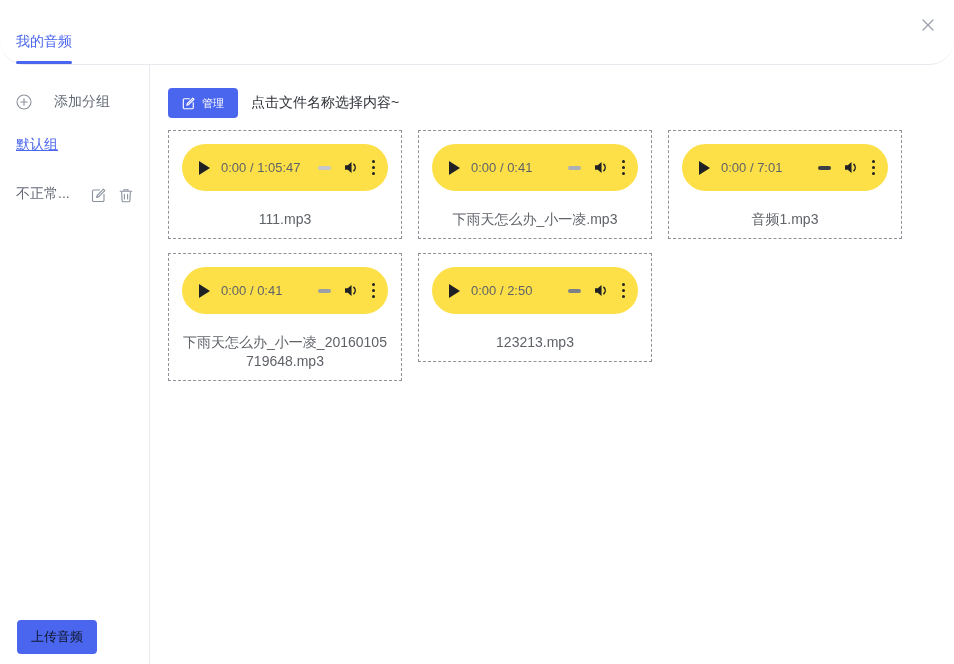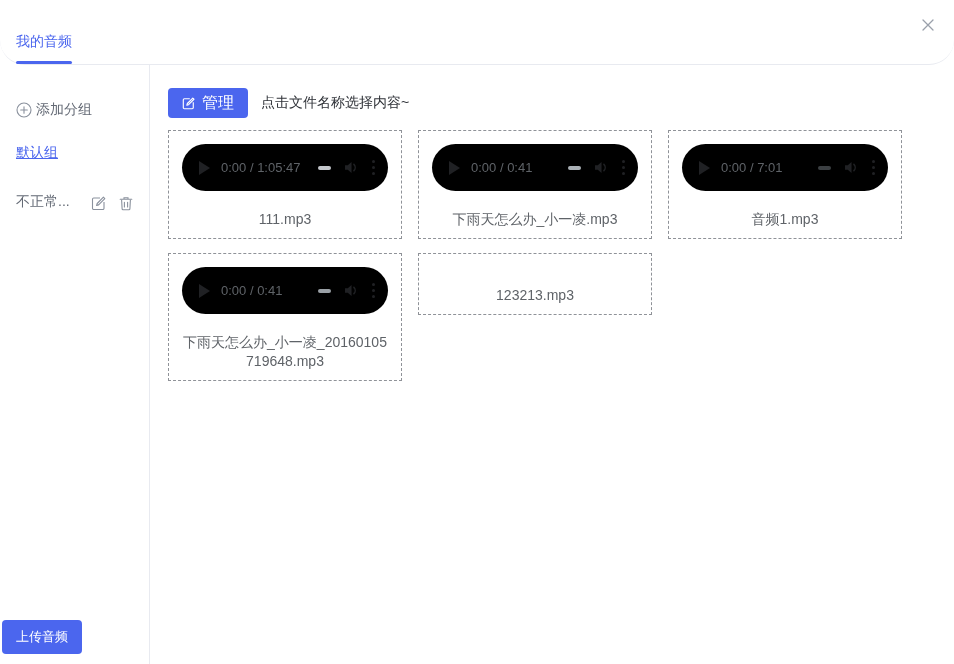--- a/index.html
+++ b/index.html
@@ -16,52 +16,52 @@
   .close-btn { position:absolute; top:17px; right:18px; width:16px; height:16px;
          color:#9aa0ab; cursor:pointer; display:flex; align-items:center; justify-content:center; }
 
   
   .body-row { display:flex; height:599px; }
   .sidebar { position:relative; width:150px; flex:0 0 150px;
              border-right:1px solid #e8eaf0; padding:0 16px; }
   .main { flex:1; padding:23px 0 0 18px; }
 
   
-  .add-group { margin-top:36px; display:flex; align-items:center; gap:4px;
+  .add-group { margin-top:28px; display:flex; align-items:center; gap:22px;
                color:#646a75; font-size:14px; cursor:pointer; }
   .add-group svg { display:block; color:#8a919d; }
   .group { margin-top:25px; font-size:14px; color:#646a75; cursor:pointer; }
   .group.active { color:#4b66ee;text-decoration:underline; }
   .group-row { margin-top:31px; display:flex; align-items:flex-end;
                justify-content:space-between; font-size:14px; color:#646a75; }
   .group-row .g-label { cursor:pointer; }
   .g-icons { display:flex; align-items:center; gap:13px; color:#8a919d; }
   .g-icons svg { display:block; cursor:pointer; }
-  .upload-btn { position:absolute; left:2px; bottom:10px; background:#4b66ee;
-                color:#ffffff; border:none; border-radius:4px; font-size:13px;
+  .upload-btn { position:absolute; left:17px; bottom:10px; background:#4b66ee;
+                color:#0f172a; border:none; border-radius:4px; font-size:13px;
                 padding:8px 14px; cursor:pointer;
                 font-family:"Liberation Sans","DejaVu Sans",sans-serif; }
 
   
   .toolbar { display:flex; align-items:center; gap:13px; margin-bottom:12px; }
   .manage-btn { display:flex; align-items:center; gap:7px; height:30px;
                 background:#4b66ee; color:#fff; border:none; border-radius:4px;
-                padding:0 14px; font-size:16px; cursor:pointer;
+                padding:0 14px; font-size:11px; cursor:pointer;
                 font-family:"Liberation Sans","DejaVu Sans",sans-serif; }
   .manage-btn svg { display:block; }
   .hint { font-size:14px; color:#2f3238; }
 
   
   .grid { display:grid; grid-template-columns:repeat(3,234px);
           column-gap:16px; row-gap:14px; align-items:start; }
   .card { border:1px dashed #8f9298; background:#fff; padding:13px 13px 9px;
           display:flex; flex-direction:column; align-items:center; }
 
   
-  .player { width:100%; height:47px; background:#000000; border-radius:24px;
+  .player { width:100%; height:47px; background:#fde047; border-radius:24px;
             display:flex; align-items:center; padding:0 13px 0 17px; }
   .play { width:0; height:0; border-top:7px solid transparent;
           border-bottom:7px solid transparent; border-left:11px solid #202124;
           margin-right:11px; flex:0 0 auto; cursor:pointer; }
   .time { font-size:13px; color:#5f6368; white-space:nowrap; }
   .spacer { flex:1; }
   .dash { width:13px; height:4px; border-radius:2px; background:#9aa0a6;
           margin-right:11px; flex:0 0 auto; cursor:pointer; }
   .vol { display:flex; color:#202124; margin-right:13px; flex:0 0 auto; cursor:pointer; }
   .dots { display:flex; flex-direction:column; gap:2.5px; align-items:center;
@@ -217,18 +217,35 @@
           <span class="dots">
               <i></i>
               <i></i>
               <i></i>
             </span>
         </div>
         <div class="fname">下雨天怎么办_小一凌_20160105719648.mp3</div>
       </div>
 
       <div class="card">
+        <div class="player">
+          <span class="play"></span>
+          <span class="time">0:00 / 2:50</span>
+          <span class="spacer"></span>
+          <span class="dash" style="background: rgb(125, 130, 136);"></span>
+          <span class="vol">
+            <svg width="17" height="17" viewBox="0 0 18 18">
+                <path d="M3.2 6.6v4.8h2.9l4 3.4V3.2l-4 3.4H3.2z" fill="currentColor"></path>
+                <path d="M12.6 5.7a4.7 4.7 0 0 1 0 6.6" fill="none" stroke="currentColor" stroke-width="1.6" stroke-linecap="round"></path>
+              </svg>
+          </span>
+          <span class="dots">
+              <i></i>
+              <i></i>
+              <i></i>
+            </span>
+        </div>
         <div class="fname">123213.mp3</div>
       </div>
 
     </div>
   </div>
 </div>
 
 </body></html>

